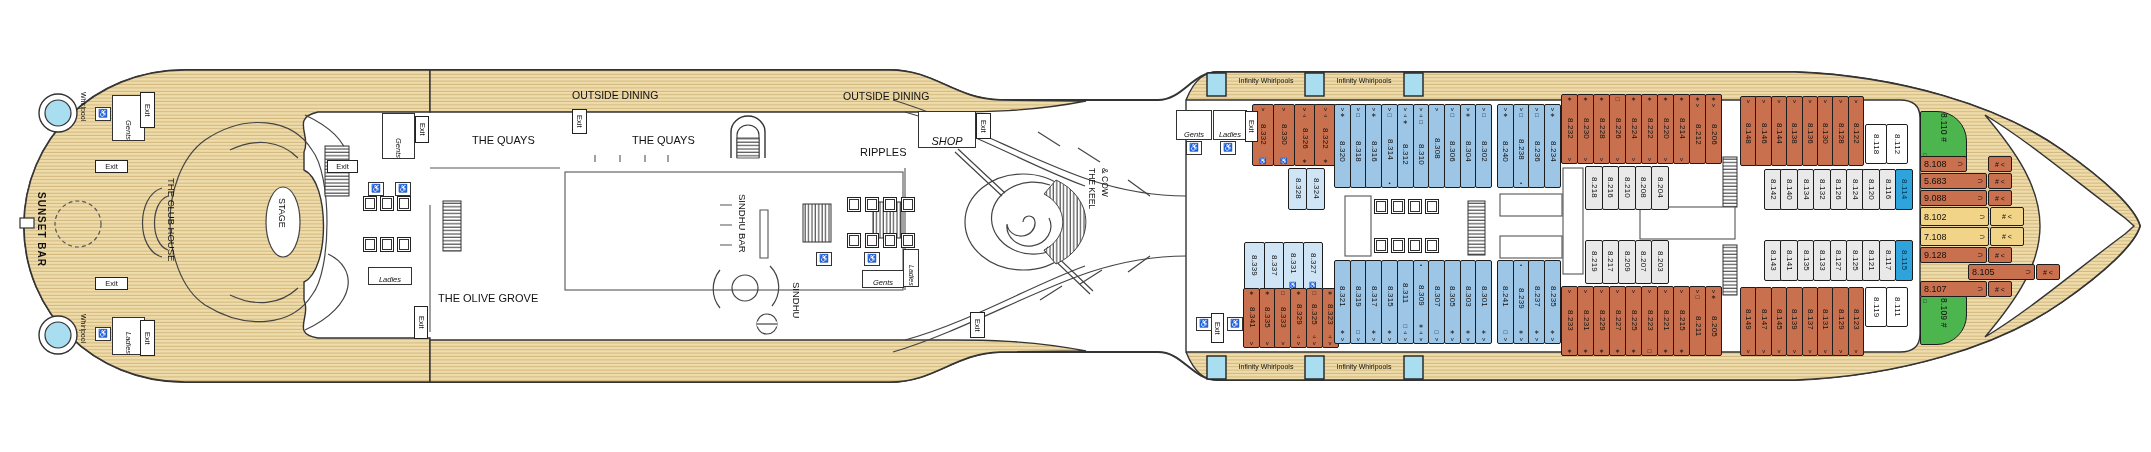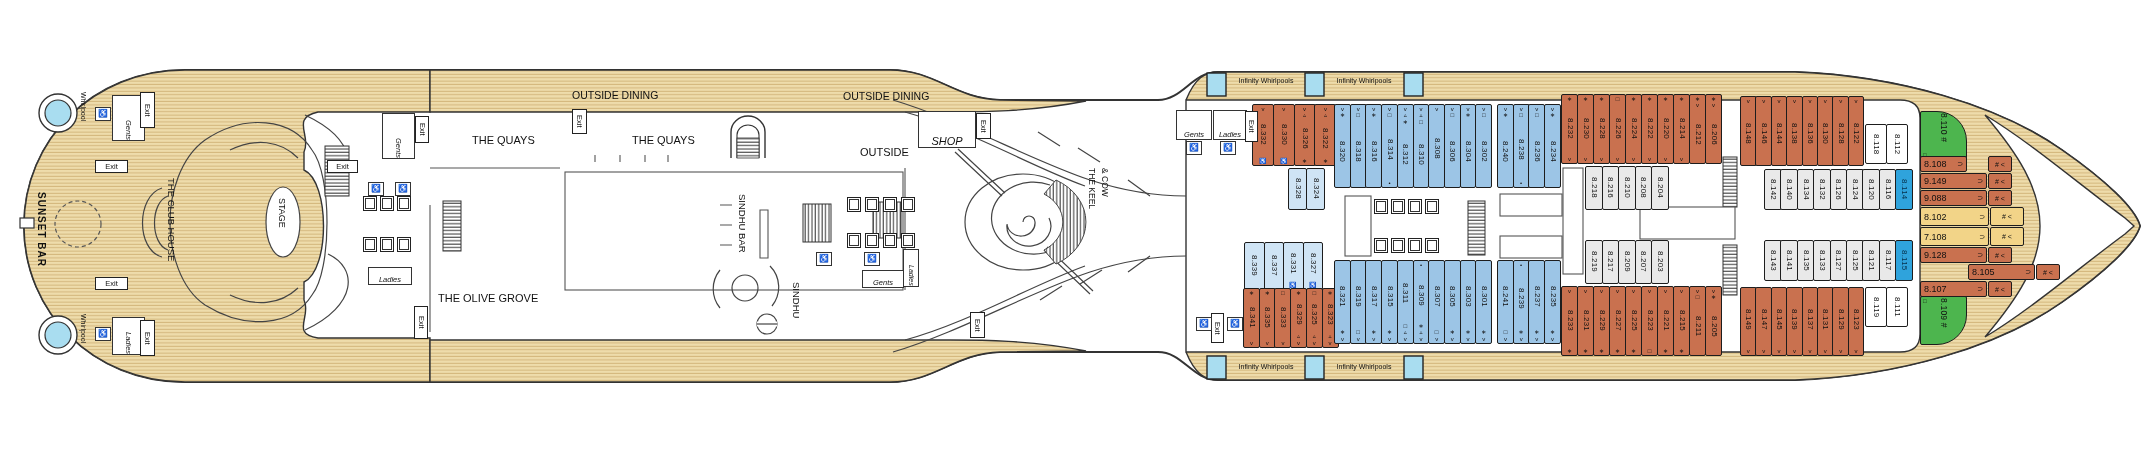--- a/index.html
+++ b/index.html
@@ -164,21 +164,21 @@
   <div class="abs lbl v" style="left:36px;top:192px;font-size:10px;font-weight:bold;letter-spacing:1px;">SUNSET BAR</div>
   <div class="abs lbl v" style="left:80px;top:92px;font-size:7px;">Whirlpool</div>
   <div class="abs lbl v" style="left:80px;top:314px;font-size:7px;">Whirlpool</div>
   <div class="abs lbl v" style="left:166px;top:178px;font-size:9.5px;">THE CLUB HOUSE</div>
   <div class="abs lbl v" style="left:277px;top:198px;font-size:9px;">STAGE</div>
   <div class="abs lbl" style="left:572px;top:89px;font-size:10.5px;">OUTSIDE DINING</div>
   <div class="abs lbl" style="left:843px;top:90px;font-size:10.5px;">OUTSIDE DINING</div>
   <div class="abs lbl" style="left:472px;top:134px;font-size:11px;">THE QUAYS</div>
   <div class="abs lbl" style="left:632px;top:134px;font-size:11px;">THE QUAYS</div>
   <div class="abs lbl" style="left:438px;top:292px;font-size:11px;">THE OLIVE GROVE</div>
-  <div class="abs lbl" style="left:860px;top:146px;font-size:11px;">OUTSIDE</div>
+  <div class="abs lbl" style="left:860px;top:146px;font-size:11px;">RIPPLES</div>
   <div class="abs lbl v" style="left:737px;top:194px;font-size:9.5px;">SINDHU BAR</div>
   <div class="abs lbl v" style="left:791px;top:282px;font-size:9.5px;">SINDHU</div>
   <div class="abs" style="left:1085px;top:168px;writing-mode:vertical-lr;font-size:8.5px;line-height:1.5;">
     <span style="display:block;">THE KEEL</span>
     <span style="display:block;">&amp; COW</span>
   </div>
   <div class="abs lbl" style="left:1228px;top:77px;width:76px;text-align:center;font-size:7px;">Infinity Whirlpools</div>
   <div class="abs lbl" style="left:1326px;top:77px;width:76px;text-align:center;font-size:7px;">Infinity Whirlpools</div>
   <div class="abs lbl" style="left:1228px;top:363px;width:76px;text-align:center;font-size:7px;">Infinity Whirlpools</div>
   <div class="abs lbl" style="left:1326px;top:363px;width:76px;text-align:center;font-size:7px;">Infinity Whirlpools</div>
@@ -1031,21 +1031,21 @@
       </div>
       <div class="bowrow" style="left: 1920px; top: 156px; width: 92px; height: 16px; gap: 20px;">
         <div class="bowmain orange">
           <span>8.108</span>
           <span style="font-size: 7px;">⊃</span>
         </div>
         <div class="bowside orange"># &lt;</div>
       </div>
       <div class="bowrow" style="left: 1920px; top: 173px; width: 92px; height: 16px;">
         <div class="bowmain orange">
-          <span>9.149</span>
+          <span>5.683</span>
           <span style="font-size: 7px;">⊃</span>
         </div>
         <div class="bowside orange"># &lt;</div>
       </div>
       <div class="bowrow" style="left: 1920px; top: 190px; width: 92px; height: 16px;">
         <div class="bowmain orange">
           <span>9.088</span>
           <span style="font-size: 7px;">⊃</span>
         </div>
         <div class="bowside orange"># &lt;</div>

